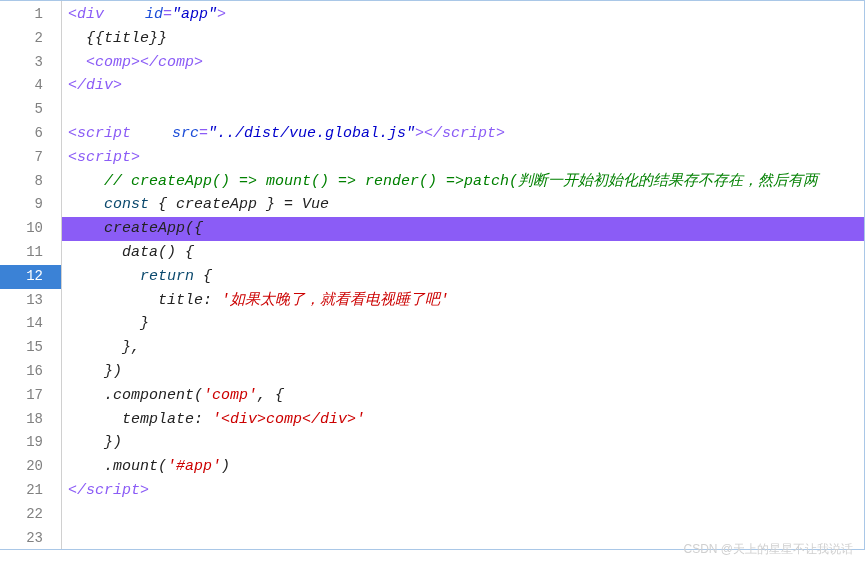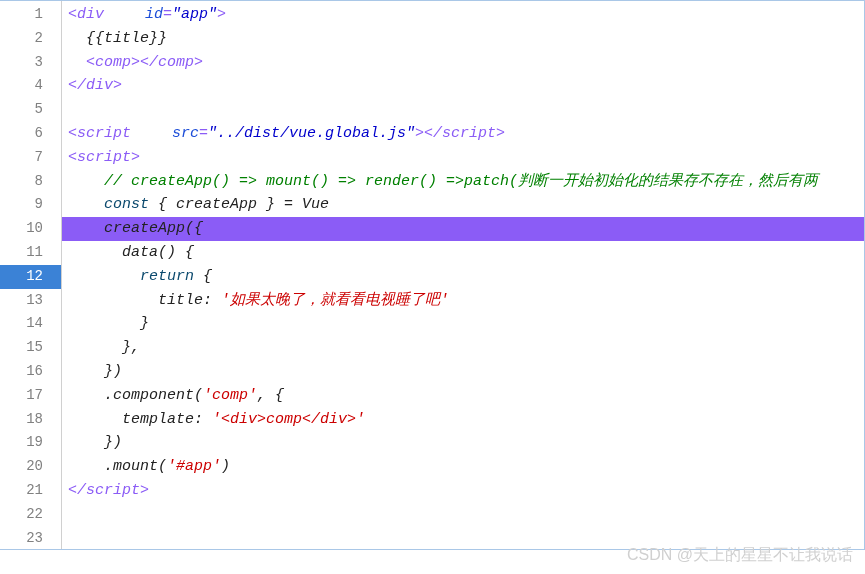--- a/index.html
+++ b/index.html
@@ -62,24 +62,24 @@
     .t-tag { color: #8b5cf6; }
     .t-attr { color: #1d4ed8; margin-left: 32px; }
     .t-str { color: #0000cc; }
     .t-text { color: #222; }
     .t-keyword { color: #0c4a6e; }
     .t-comment { color: #008000; }
     .t-strval { color: #cc0000; }
     .t-func { color: #222; }
     .watermark {
       position: absolute;
-      bottom: 8px;
+      bottom: 16px;
       right: 12px;
       color: #d0d0d0;
-      font-size: 16px;
+      font-size: 12px;
       font-style: normal;
       font-family: sans-serif;
     }
   </style>
 </head>
 <body>
 
 <div class="editor">
   <div class="gutter">
       <div class="ln">1</div>

